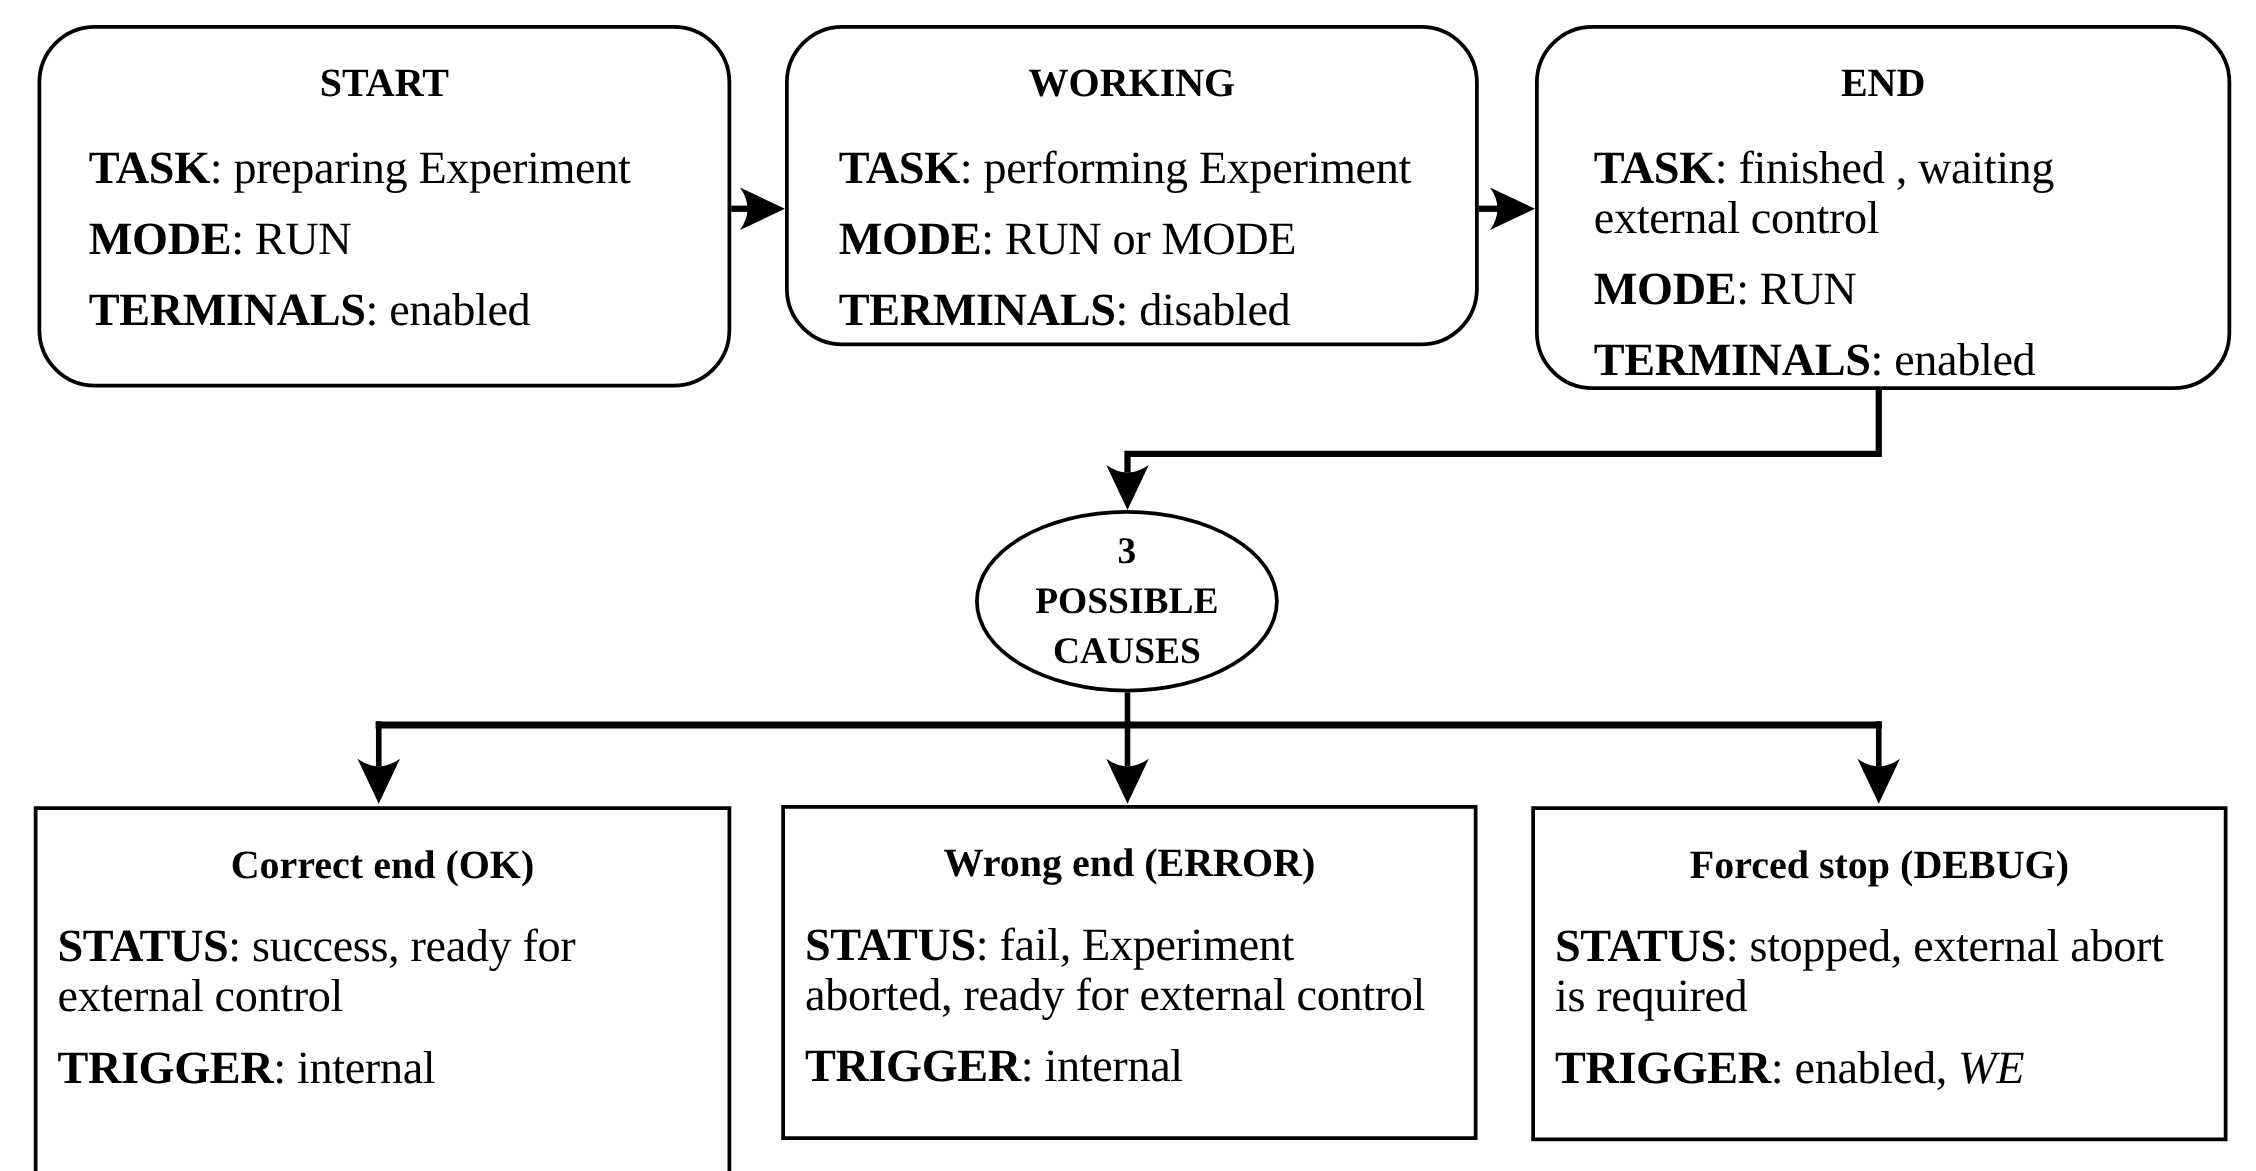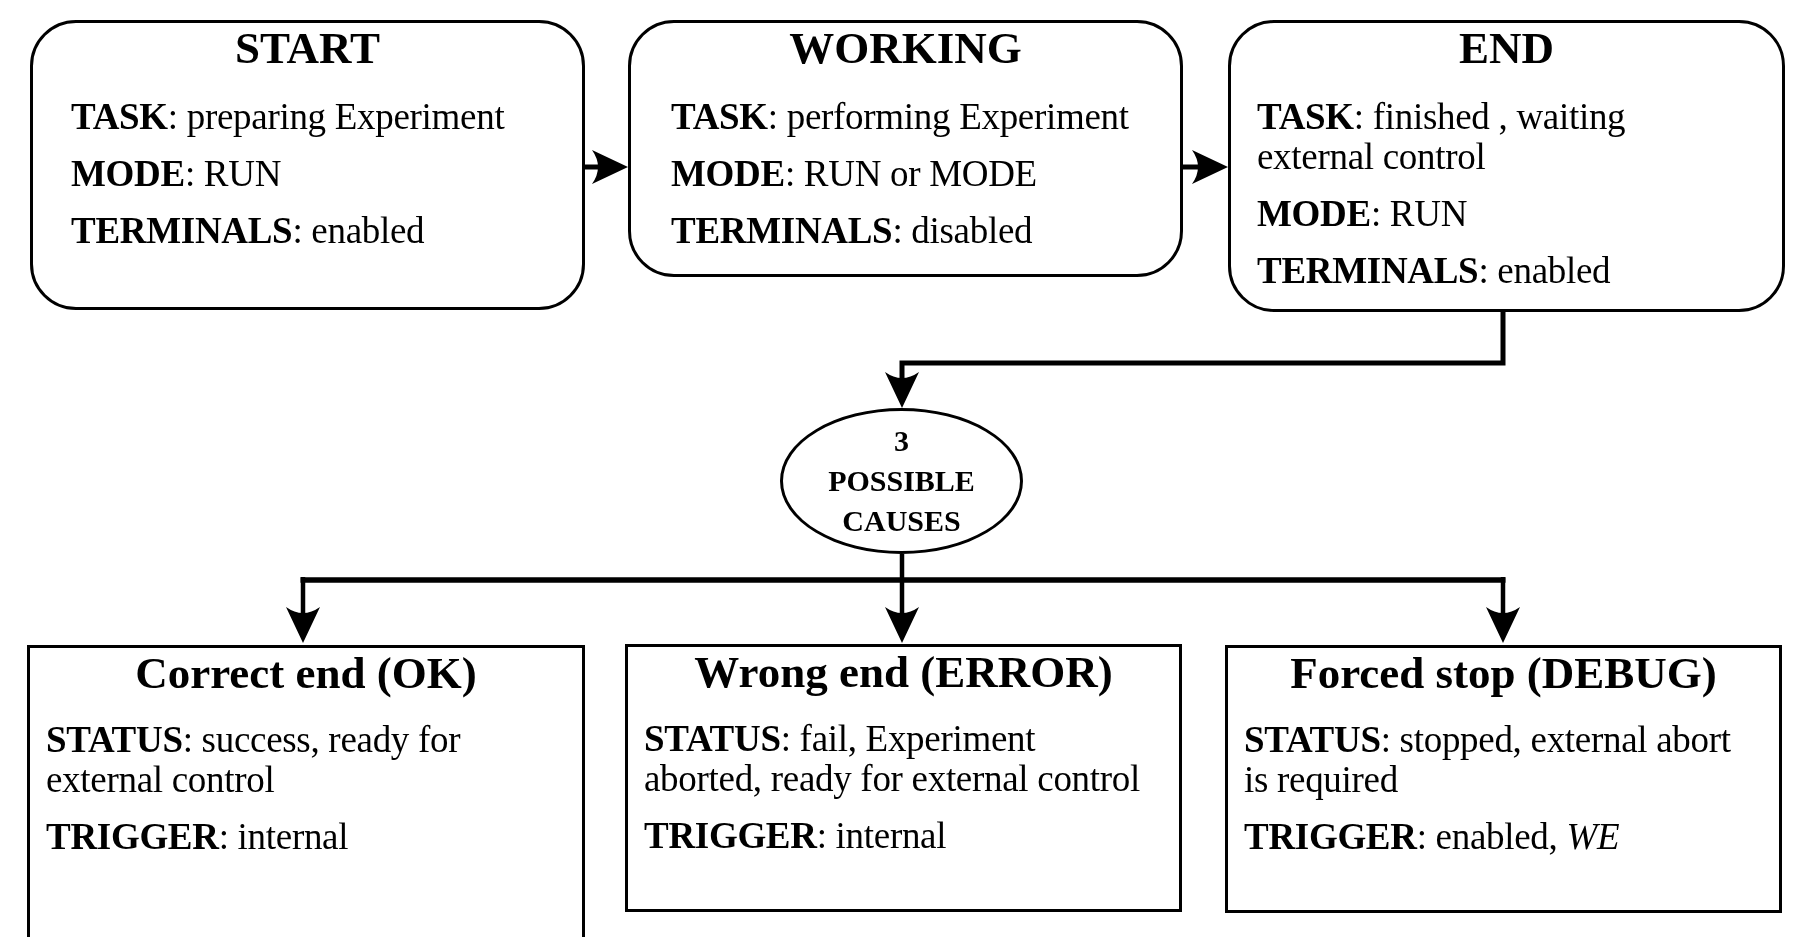--- a/index.html
+++ b/index.html
@@ -3,36 +3,36 @@
 <meta charset="utf-8">
 <style>
   html,body{margin:0;padding:0;background:#ffffff;}
   #stage{
     position:relative;width:1805px;height:937px;background:#ffffff;
     font-family:"Liberation Serif","DejaVu Serif",serif;color:#000;overflow:hidden;
   }
   .node{position:absolute;box-sizing:border-box;background:#fff;border:3px solid #000;}
   .rounded{border-radius:46px;}
   .title{
-    text-align:center;font-weight:bold;font-size:45px;line-height:50px;margin-top:0;
+    text-align:center;font-weight:bold;font-size:32px;line-height:50px;margin-top:18px;
   }
   .content{padding-top:24px;}
   .field{
     margin:0 0 17px 0;font-size:37px;line-height:40px;letter-spacing:-0.3px;
     white-space:pre-line;
   }
   .field .lbl{font-weight:bold;}
   .field .ital{font-style:italic;}
   
   #box-start  {left:30px;  top:20px; width:555px; height:290px;}
   #box-working{left:628px; top:20px; width:555px; height:257px;}
   #box-end    {left:1228px;top:20px; width:557px; height:292px;}
   #box-start  .content{padding-left:38px;padding-right:8px;}
   #box-working.node .content{padding-left:40px;padding-right:8px;}
-  #box-end    .content{padding-left:26px;padding-right:6px;}
+  #box-end    .content{padding-left:44px;padding-right:6px;}
   
   #ellipse-causes{
     left:780px;top:408px;width:243px;height:146px;border-radius:50%;
     display:flex;flex-direction:column;justify-content:center;align-items:center;
   }
   .ellipse-line{font-weight:bold;font-size:30px;line-height:40px;text-align:center;}
   
   #box-ok   {left:27px;  top:645px;width:558px;height:295px;}
   #box-error{left:625px; top:644px;width:557px;height:268px;}
   #box-debug{left:1225px;top:645px;width:557px;height:268px;}

